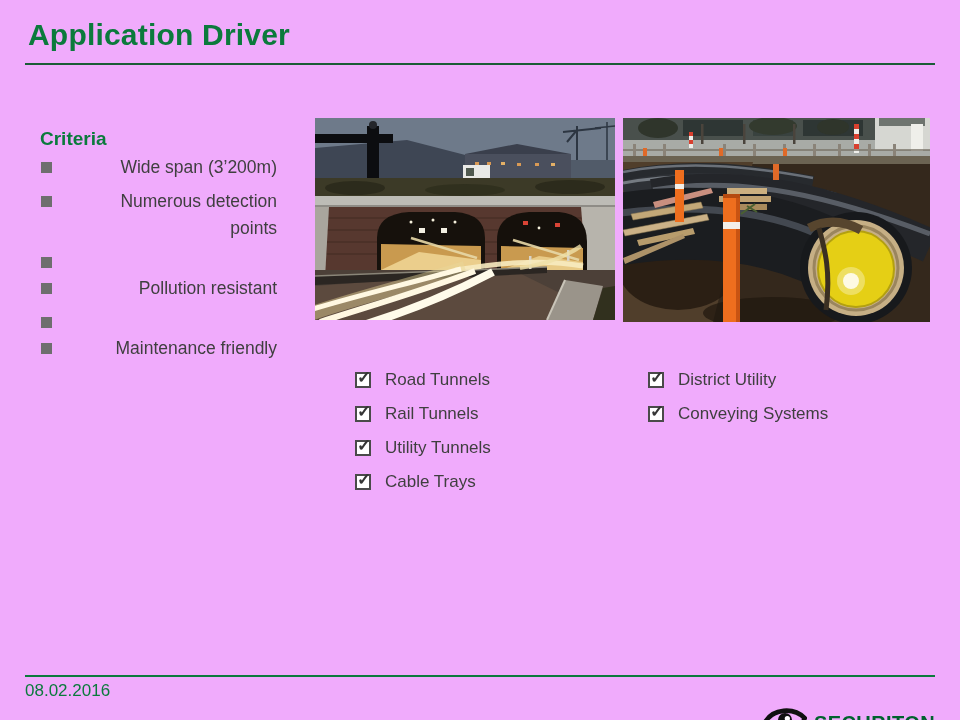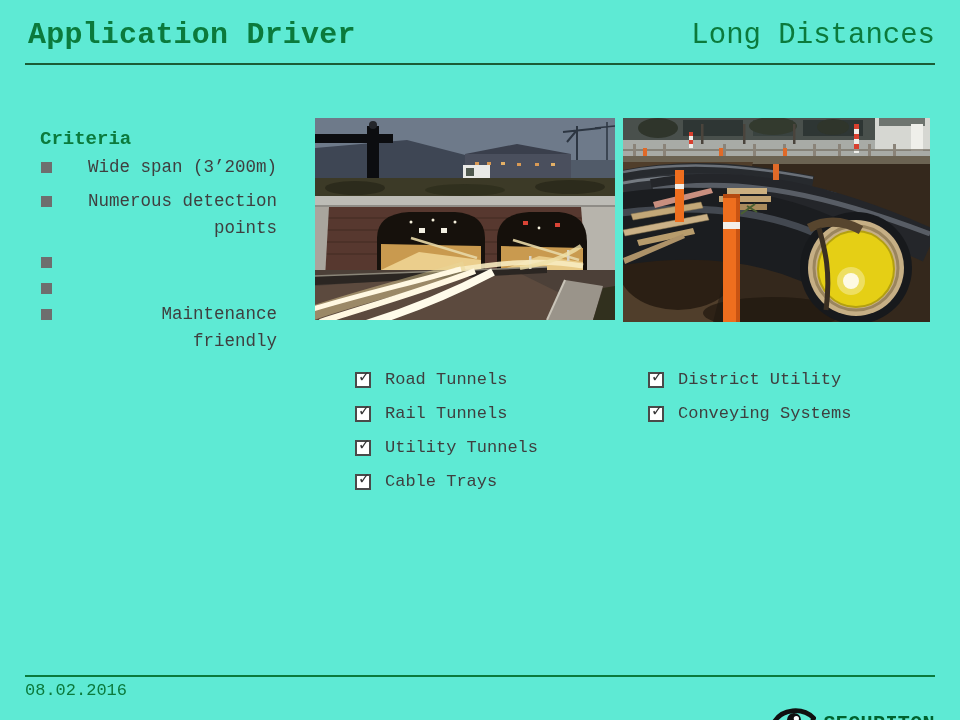--- a/index.html
+++ b/index.html
@@ -1,19 +1,19 @@
 <!DOCTYPE html>
 <html><head>
 <meta charset="utf-8">
 <style>
   * { box-sizing: border-box; }
   html,body { margin:0; padding:0; background:#ffffff; }
   .slide {
-    position:relative; width:960px; height:720px; background:#5eead4;
-    font-family:Liberation Mono, monospace; overflow:hidden;
+    position:relative; width:960px; height:720px; background:#f0abfc;
+    font-family:Liberation Sans, sans-serif; overflow:hidden;
   }
 
   
   .header-title {
     position:absolute; left:28px; top:18px;
     font-size:30px; font-weight:bold; color:#0B7A3C; letter-spacing:0.2px;
   }
   .header-subtitle {
     position:absolute; right:25px; top:19px;
     font-size:29px; font-weight:400; color:#0B7A3C;
@@ -69,36 +69,39 @@
   .logo-text {
     font-size:20px; font-weight:800; color:#00622E; letter-spacing:0.4px;
   }
 </style>
 </head>
 <body>
 
 <div class="slide">
 
   <div class="header-title">Application Driver</div>
-  <div class="header-subtitle">Long Distances</div>
   <div class="header-rule"></div>
 
   <div class="criteria">
     <div class="criteria-heading">Criteria</div>
     <ul class="criteria-list">
       <li class="criteria-item">
         <span class="bullet"></span>
         <span class="criteria-text">Wide span (3’200m)</span>
       </li>
       <li class="criteria-item">
         <span class="bullet"></span>
         <span class="criteria-text">Numerous detection points</span>
       </li>
       <li class="criteria-item">
         <span class="bullet"></span>
+      </li>
+      <li class="criteria-item">
+        <span class="bullet"></span>
+        <span class="criteria-text">Pollution resistant</span>
       </li>
       <li class="criteria-item">
         <span class="bullet"></span>
       </li>
       <li class="criteria-item">
         <span class="bullet"></span>
         <span class="criteria-text">Maintenance friendly</span>
       </li>
     </ul>
   </div>

